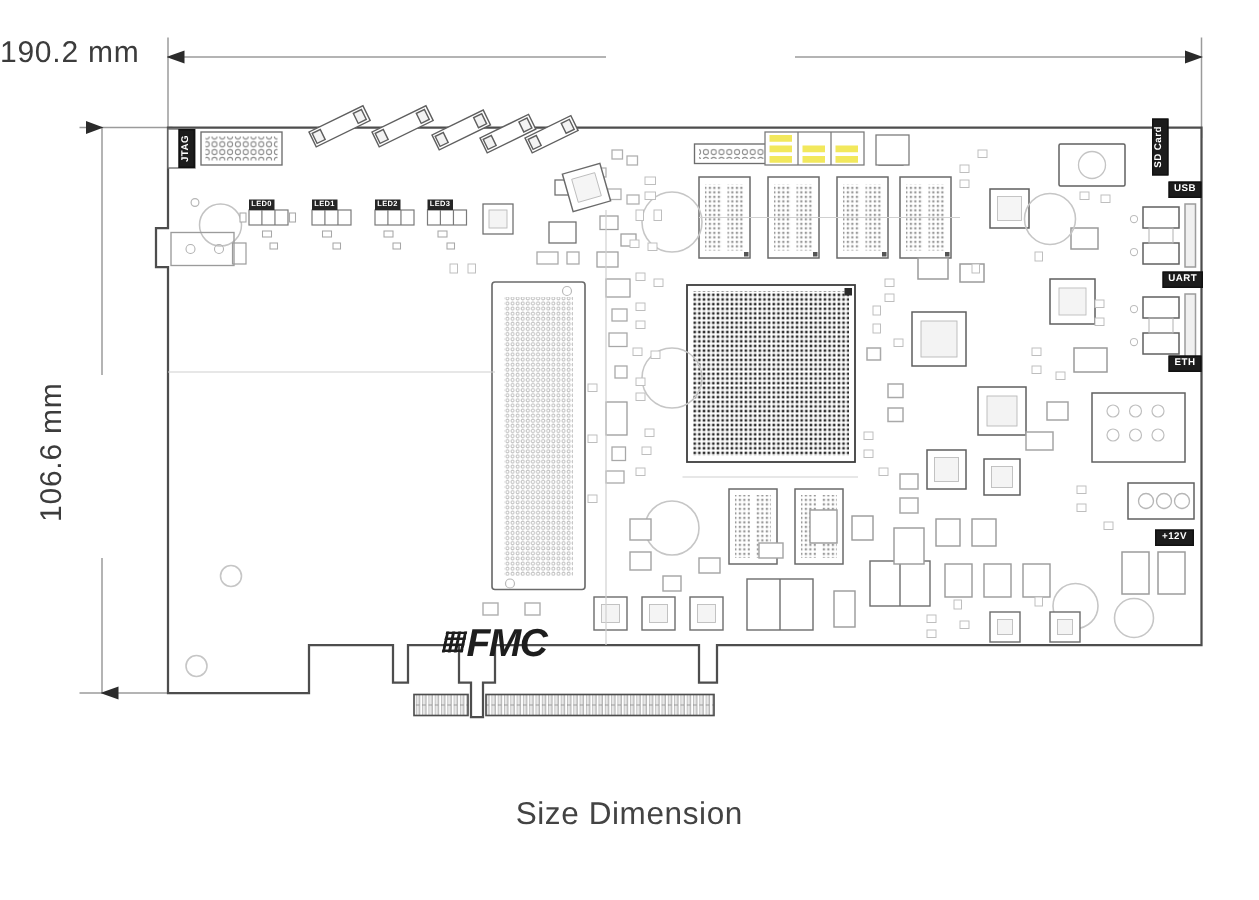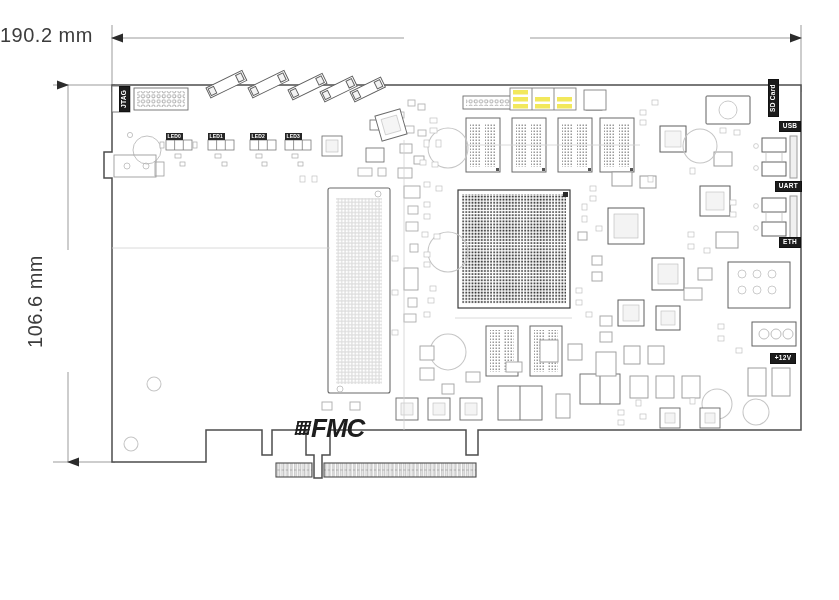--- a/index.html
+++ b/index.html
@@ -570,20 +570,21 @@
         <line x1="112" y1="248" x2="330" y2="248"></line>
       </g>
 
     </g>
   </svg>
 
   <div class="dim-label" id="dim-width-label">190.2 mm</div>
 
   <div class="dim-label" id="dim-height-label">106.6 mm</div>
 
+  <div class="caption">Size Dimension</div>
 
   <div class="silk-label silk-vert" style="left:119px; top:112px; width:26px;">JTAG</div>
 
   <div class="silk-label silk-vert" style="left:768px; top:117px; width:38px;">SD Card</div>
 
   <div class="silk-label" style="left:779px; top:121px; width:22px;">USB</div>
 
   <div class="silk-label" style="left:775px; top:181px; width:27px;">UART</div>
 
   <div class="silk-label" style="left:779px; top:237px; width:22px;">ETH</div>

